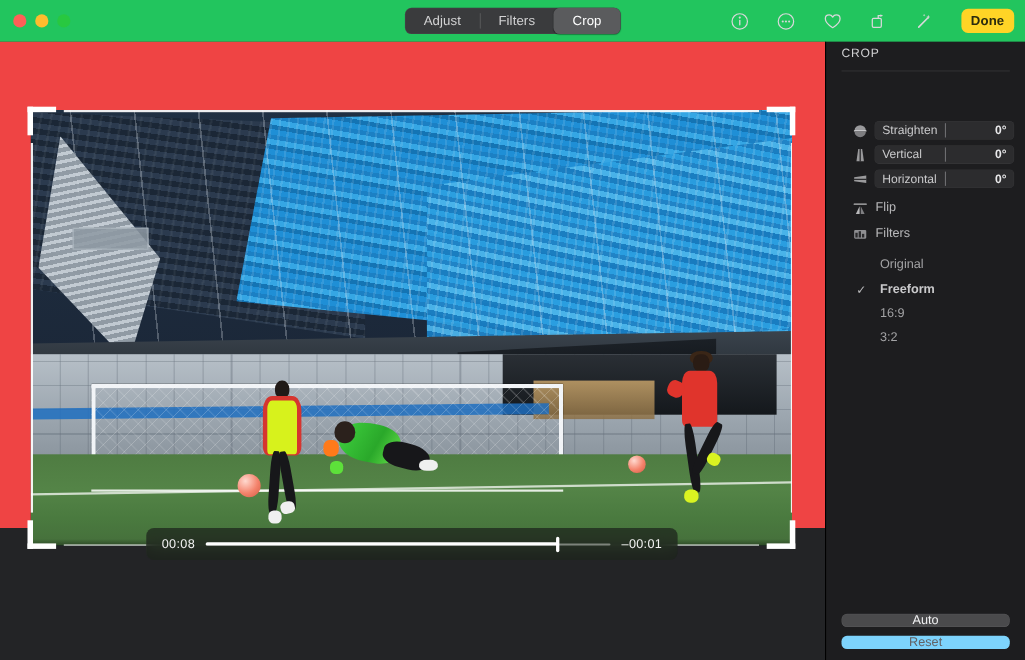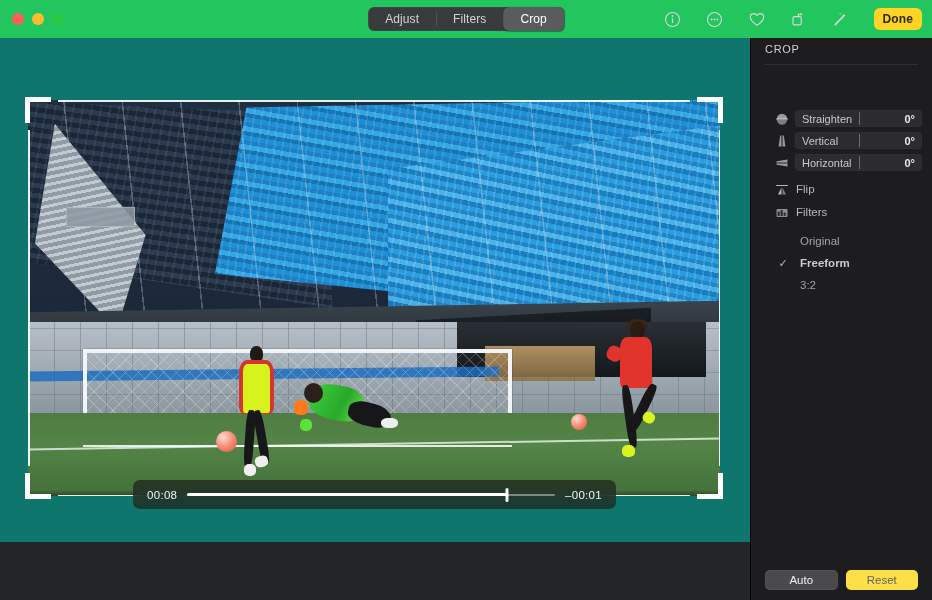--- a/index.html
+++ b/index.html
@@ -52,22 +52,22 @@
   .tbicon svg{ display:block; }
   .done-btn{
     height:22px; min-width:44px; padding:0 9px; border-radius:6px;
     background:#ffd426; color:#2b2b0e; font-size:12px; font-weight:700;
     display:flex; align-items:center; justify-content:center;
     margin-left:4px; letter-spacing:.1px;
   }
 
   
   .canvas{
-    position:absolute; left:0; top:38px; width:750px; height:504px;
-    background:#0f766e;
+    position:absolute; left:0; top:38px; width:750px; height:442px;
+    background:#ef4444;
   }
 
   
   .photo-wrap{
     position:absolute; left:28px; top:62px; width:692px; height:396px;
     overflow:hidden;
     background:#0b1018;
   }
   .photo{ position:absolute; inset:0; }
 
@@ -307,28 +307,28 @@
   .aspect-list{ margin-top:1px; }
   .asp-item{
     display:flex; align-items:center; height:22px; padding-left:8px;
   }
   .asp-check{ width:16px; font-size:11px; color:#b9b9bb; text-align:center; flex:0 0 16px; }
   .asp-label{ font-size:11.5px; color:#a3a3a5; padding-left:9px; }
   .asp-item.selected .asp-label{ color:#c9c9cb;font-weight:bold; }
 
   .sb-bottom{
     position:absolute; left:0; right:0; bottom:10px; display:flex;
-    gap:8px; padding:0 14px; justify-content:center;
+    gap:8px; padding:0 14px; justify-content:center;flex-direction:column;
   }
   .sb-btn{
     flex:1; height:20px; border-radius:5px; font-size:11.5px;
     display:flex; align-items:center; justify-content:center;
   }
   .sb-btn.enabled{ background:#4a4a4c; color:#f0f0f2; box-shadow:inset 0 0 0 .5px rgba(255,255,255,.09); }
-  .sb-btn.disabled{ background:#fde047; color:#636366; }
+  .sb-btn.disabled{ background:#7dd3fc; color:#636366; }
 </style>
 </head>
 <body>
 
 <div class="window">
 
   <div class="titlebar">
     <div class="traffic">
       <div class="tl red"></div>
       <div class="tl yellow"></div>
@@ -554,20 +554,24 @@
         <div class="asp-item">
           <div class="asp-check"></div>
           <div class="asp-label">Original</div>
         </div>
         <div class="asp-item selected">
           <div class="asp-check">✓</div>
           <div class="asp-label">Freeform</div>
         </div>
         <div class="asp-item">
           <div class="asp-check"></div>
+          <div class="asp-label">16:9</div>
+        </div>
+        <div class="asp-item">
+          <div class="asp-check"></div>
           <div class="asp-label">3:2</div>
         </div>
       </div>
     </div>
 
     <div class="sb-bottom">
       <div class="sb-btn enabled">Auto</div>
       <div class="sb-btn disabled">Reset</div>
     </div>
   </div>

